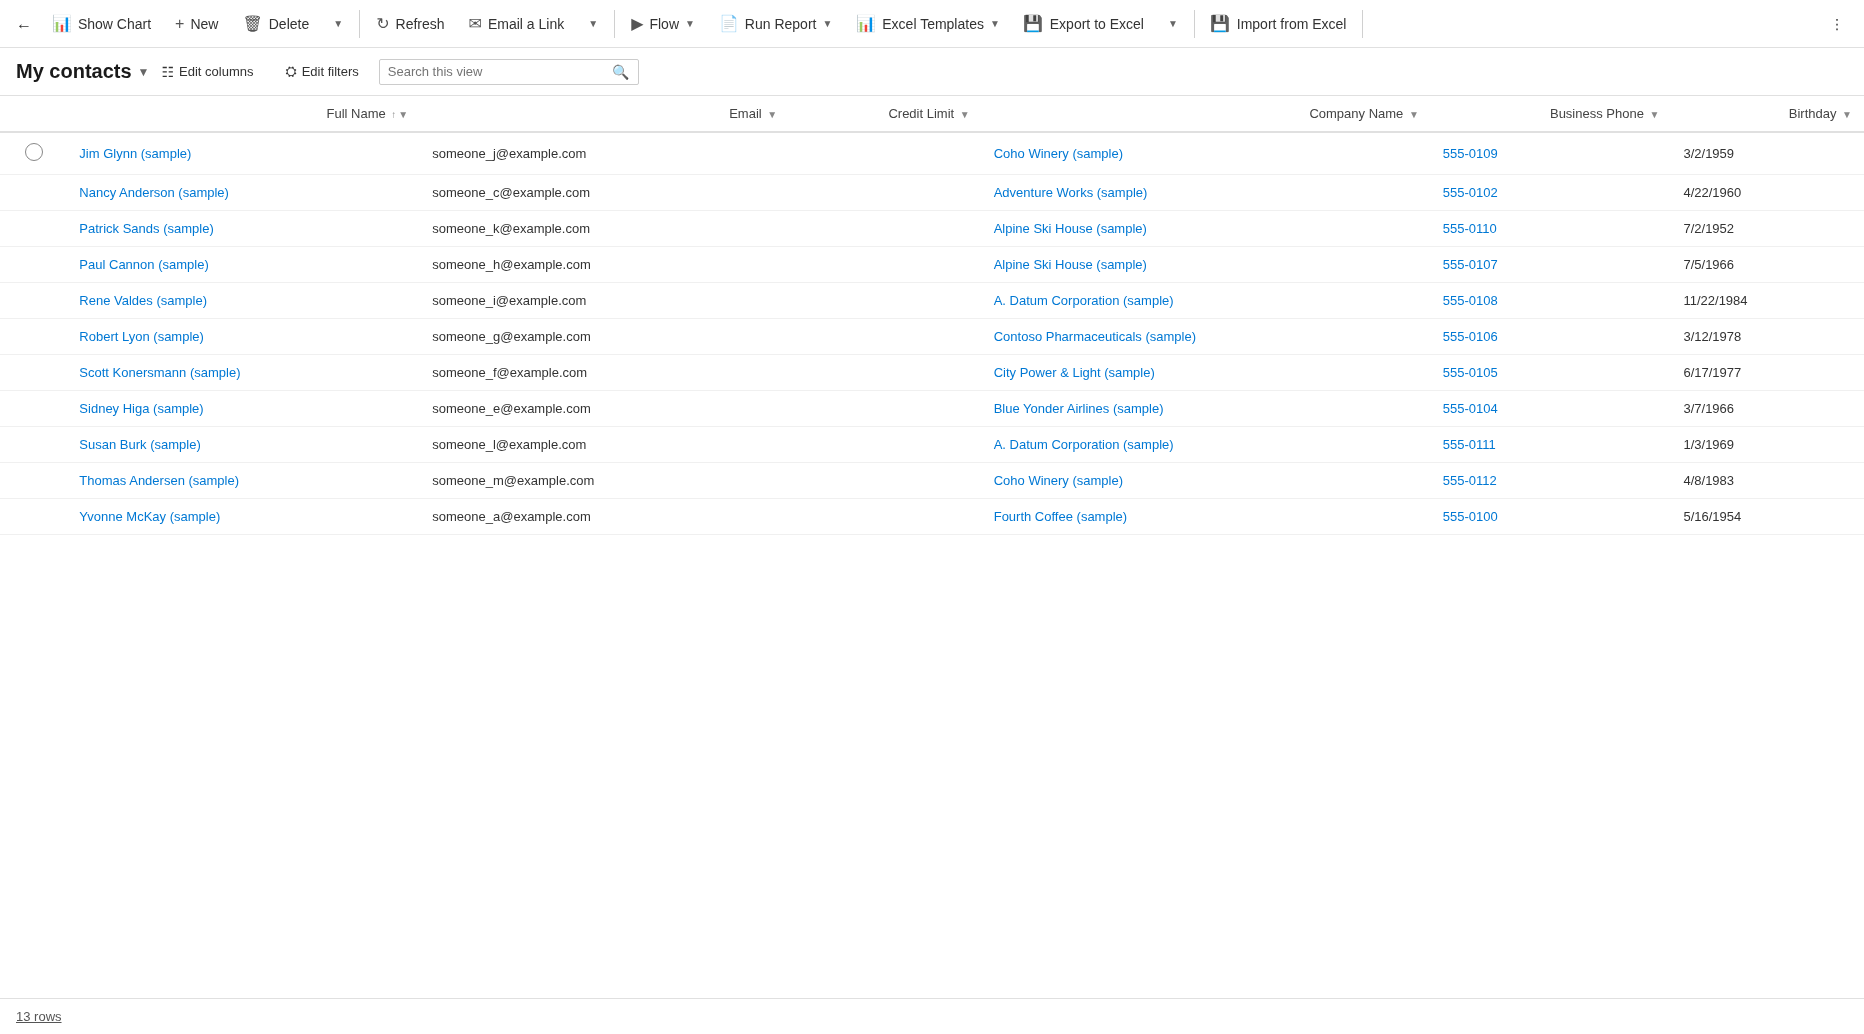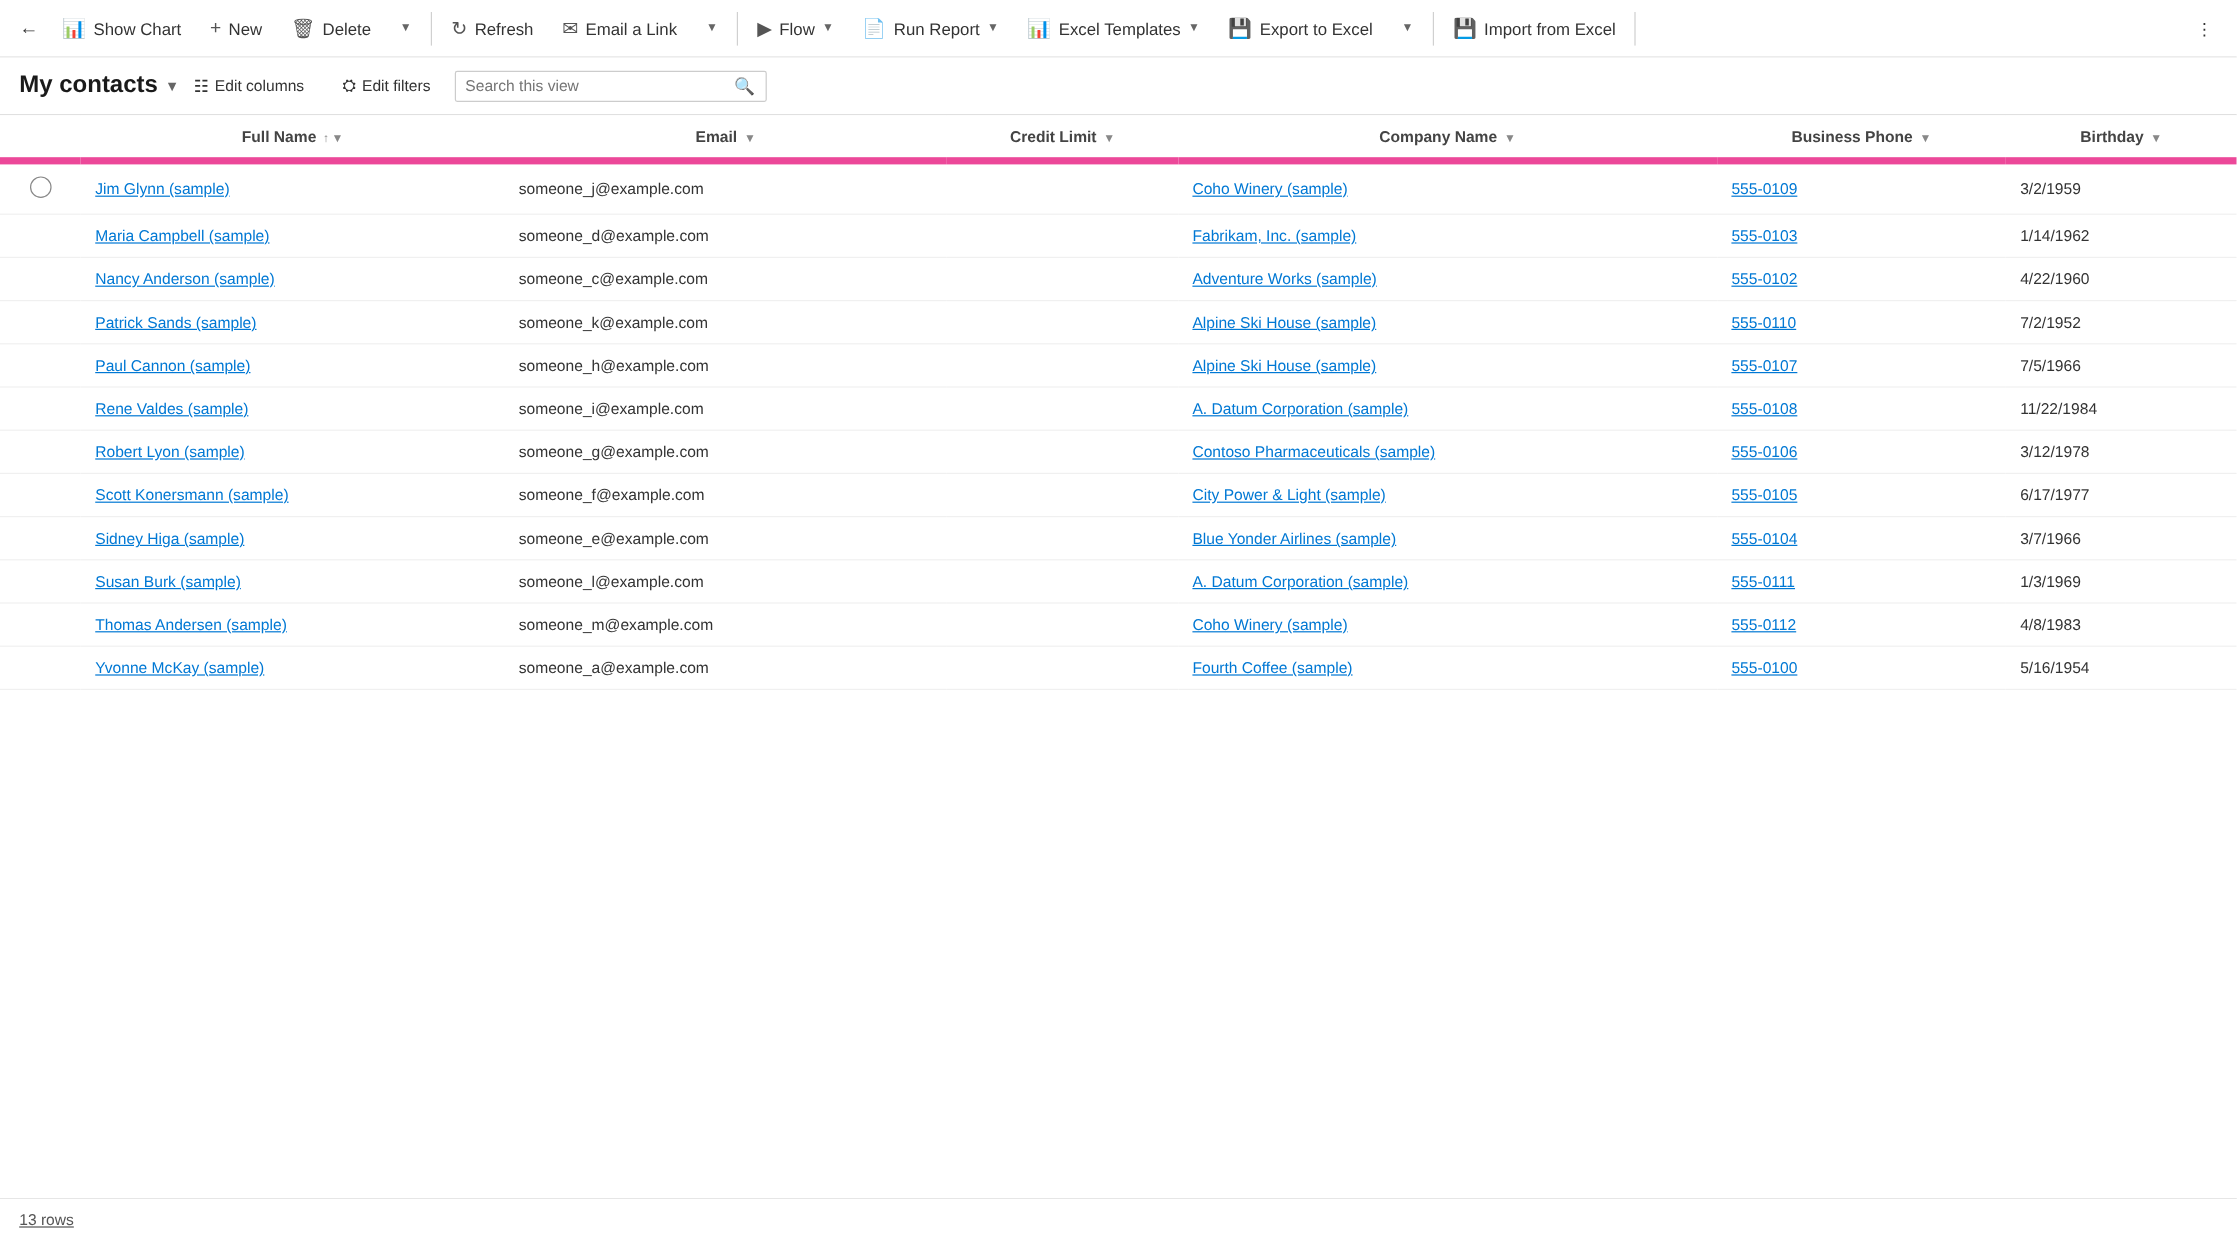--- a/index.html
+++ b/index.html
@@ -107,38 +107,38 @@
     }
     table {
       width: 100%;
       border-collapse: collapse;
     }
     thead tr {
       border-bottom: 2px solid #e0e0e0;
       background: #fff;
     }
     th {
-      text-align: center;
+      text-align: right;
       padding: 10px 12px;
       font-size: 13px;
-      font-weight: 700;
+      font-weight: 400;
       color: #444;
-      border-bottom: 6px solid #ec4899;
+      border-bottom: 1px solid #ec4899;
       white-space: nowrap;
       user-select: none;
     }
     th .sort-icon { font-size: 10px; color: #888; margin-left: 2px; }
     th .filter-icon { font-size: 10px; color: #888; margin-left: 2px; }
     td {
       padding: 10px 12px;
       font-size: 13px;
       border-bottom: 1px solid #f0f0f0;
       color: #333;
     }
-    .link-cell { color: #0078d4; cursor: pointer; text-decoration: underline; }
+    .link-cell { color: #0078d4; cursor: pointer; }
     .checkbox-cell { width: 40px; text-align: center; }
 
     .col-checkbox { width: 40px; }
     .col-fullname { width: 220px; }
     .col-email { width: 230px; }
     .col-credit { width: 120px; }
     .col-company { width: 280px; }
     .col-phone { width: 150px; }
     .col-birthday { width: 120px; }
 
@@ -315,29 +315,20 @@
           <td class="checkbox-cell"><span class="circle-checkbox"></span></td>
           <td><a class="link-cell">Jim Glynn (sample)</a></td>
           <td>someone_j@example.com</td>
           <td></td>
           <td><a class="link-cell">Coho Winery (sample)</a></td>
           <td><a class="link-cell">555-0109</a></td>
           <td>3/2/1959</td>
         </tr>
         <tr>
           <td class="checkbox-cell"></td>
-          <td><a class="link-cell">Maria Campbell (sample)</a></td>
-          <td>someone_d@example.com</td>
-          <td></td>
-          <td><a class="link-cell">Fabrikam, Inc. (sample)</a></td>
-          <td><a class="link-cell">555-0103</a></td>
-          <td>1/14/1962</td>
-        </tr>
-        <tr>
-          <td class="checkbox-cell"></td>
           <td><a class="link-cell">Nancy Anderson (sample)</a></td>
           <td>someone_c@example.com</td>
           <td></td>
           <td><a class="link-cell">Adventure Works (sample)</a></td>
           <td><a class="link-cell">555-0102</a></td>
           <td>4/22/1960</td>
         </tr>
         <tr>
           <td class="checkbox-cell"></td>
           <td><a class="link-cell">Patrick Sands (sample)</a></td>

